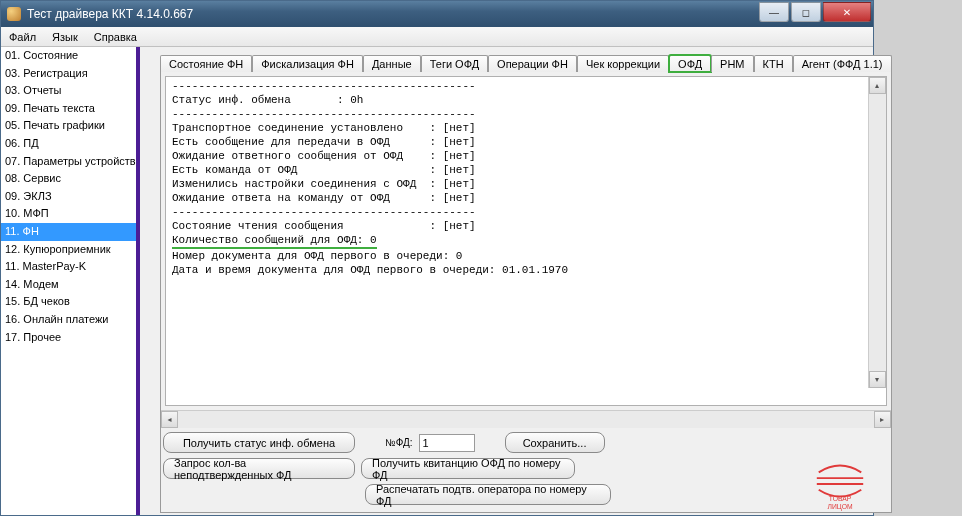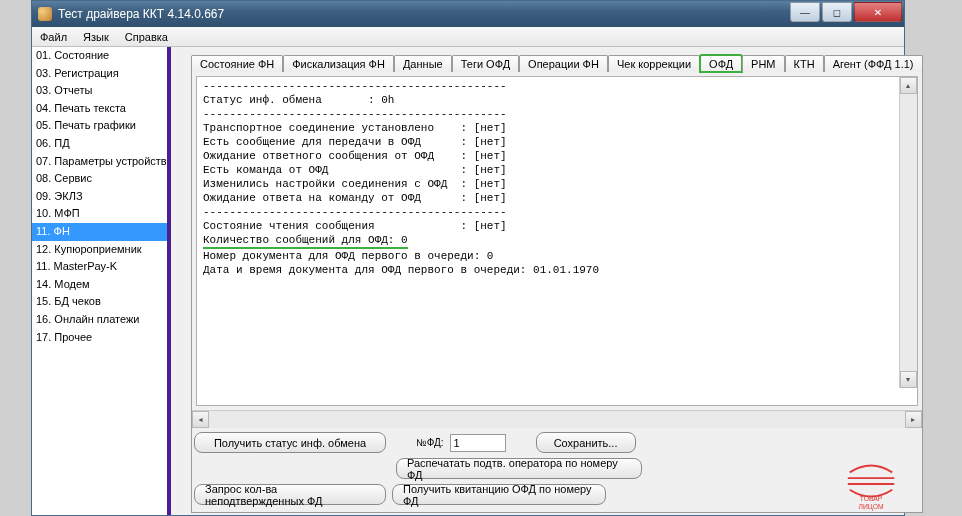--- a/index.html
+++ b/index.html
@@ -1,16 +1,16 @@
 <!DOCTYPE html>
 <html><head>
 <meta charset="utf-8">
 <style>
   html,body{margin:0;padding:0;font-family:Tahoma,Arial,sans-serif;font-size:11px;background:#d0d0d0;overflow:hidden}
-  .window{width:874px;height:516px;position:relative;background:#f0f0f0;border:1px solid #4a6a8a;box-sizing:border-box;margin-left:31px;}
+  .window{width:874px;height:516px;position:relative;background:#f0f0f0;border:1px solid #4a6a8a;box-sizing:border-box;}
   .titlebar{height:26px;background:linear-gradient(to bottom,#5a7fa0,#3d5f80 40%,#2f4f6f);color:#fff;display:flex;align-items:center;padding-left:6px;font-size:12px;}
   .titlebar .icon{width:14px;height:14px;margin-right:6px;display:inline-block;background:radial-gradient(circle at 30% 30%,#f5d080,#c08030);border-radius:3px;}
   .titlebar .spacer{flex:1}
   .winbtns{display:flex;height:20px;margin-top:-4px;margin-right:2px;}
   .winbtn{width:28px;height:18px;margin-left:2px;border:1px solid rgba(0,0,0,.3);border-radius:0 0 3px 3px;background:linear-gradient(to bottom,#e8eef5,#c0d0e0);display:flex;align-items:center;justify-content:center;font-size:10px;color:#333;}
   .winbtn.close{width:46px;background:linear-gradient(to bottom,#e58080,#c03030);color:#fff;}
   .menubar{height:19px;background:linear-gradient(to bottom,#f8f8f8,#e8e8e8);border-bottom:1px solid #c0c0c0;display:flex;align-items:center;gap:0px}
   .menubar span{padding:2px 8px;cursor:default}
   .body{position:absolute;top:46px;bottom:0;left:0;right:0;display:flex}
   .sidebar{width:139px;border-right:4px solid #4c1d95;background:#fff;box-sizing:border-box;padding-top:0}
@@ -59,21 +59,21 @@
     <span>Файл</span>
     <span>Язык</span>
     <span>Справка</span>
   </div>
 
   <div class="body">
     <div class="sidebar" id="sidebar">
         <div class="side-item">01. Состояние</div>
         <div class="side-item">03. Регистрация</div>
         <div class="side-item">03. Отчеты</div>
-        <div class="side-item">04. Печать текста</div>
+        <div class="side-item">09. Печать текста</div>
         <div class="side-item">05. Печать графики</div>
         <div class="side-item">06. ПД</div>
         <div class="side-item">07. Параметры устройства</div>
         <div class="side-item">08. Сервис</div>
         <div class="side-item">09. ЭКЛЗ</div>
         <div class="side-item">10. МФП</div>
         <div class="side-item selected">11. ФН</div>
         <div class="side-item">12. Купюроприемник</div>
         <div class="side-item">11. MasterPay-K</div>
         <div class="side-item">14. Модем</div>
@@ -126,26 +126,26 @@
         <div class="buttons-area">
           <div class="brow">
             <div class="btn w190">Получить статус инф. обмена</div>
             <span style="width:18px"></span>
             <span class="lbl">№ФД:</span>
             <input class="num-input" value="1" style="">
             <span style="width:18px"></span>
             <div class="btn" style="width:100px">Сохранить...</div>
           </div>
           <div class="brow">
+            <div class="btn w190">Запрос кол-ва неподтвержденных ФД</div>
+            <div class="btn w214">Получить квитанцию ОФД по номеру ФД</div>
+          </div>
+          <div class="brow">
             <span style="width:196px"></span>
             <div class="btn" style="width:246px">Распечатать подтв. оператора по номеру ФД</div>
-          </div>
-          <div class="brow">
-            <div class="btn w190">Запрос кол-ва неподтвержденных ФД</div>
-            <div class="btn w214">Получить квитанцию ОФД по номеру ФД</div>
           </div>
         </div>
       </div>
     </div>
   </div>
 
   <div class="logo">
     <svg viewBox="0 0 60 60">
       <g fill="none" stroke="#e03a3a" stroke-width="2">
         <path d="M8 20 Q30 6 52 20"></path>

